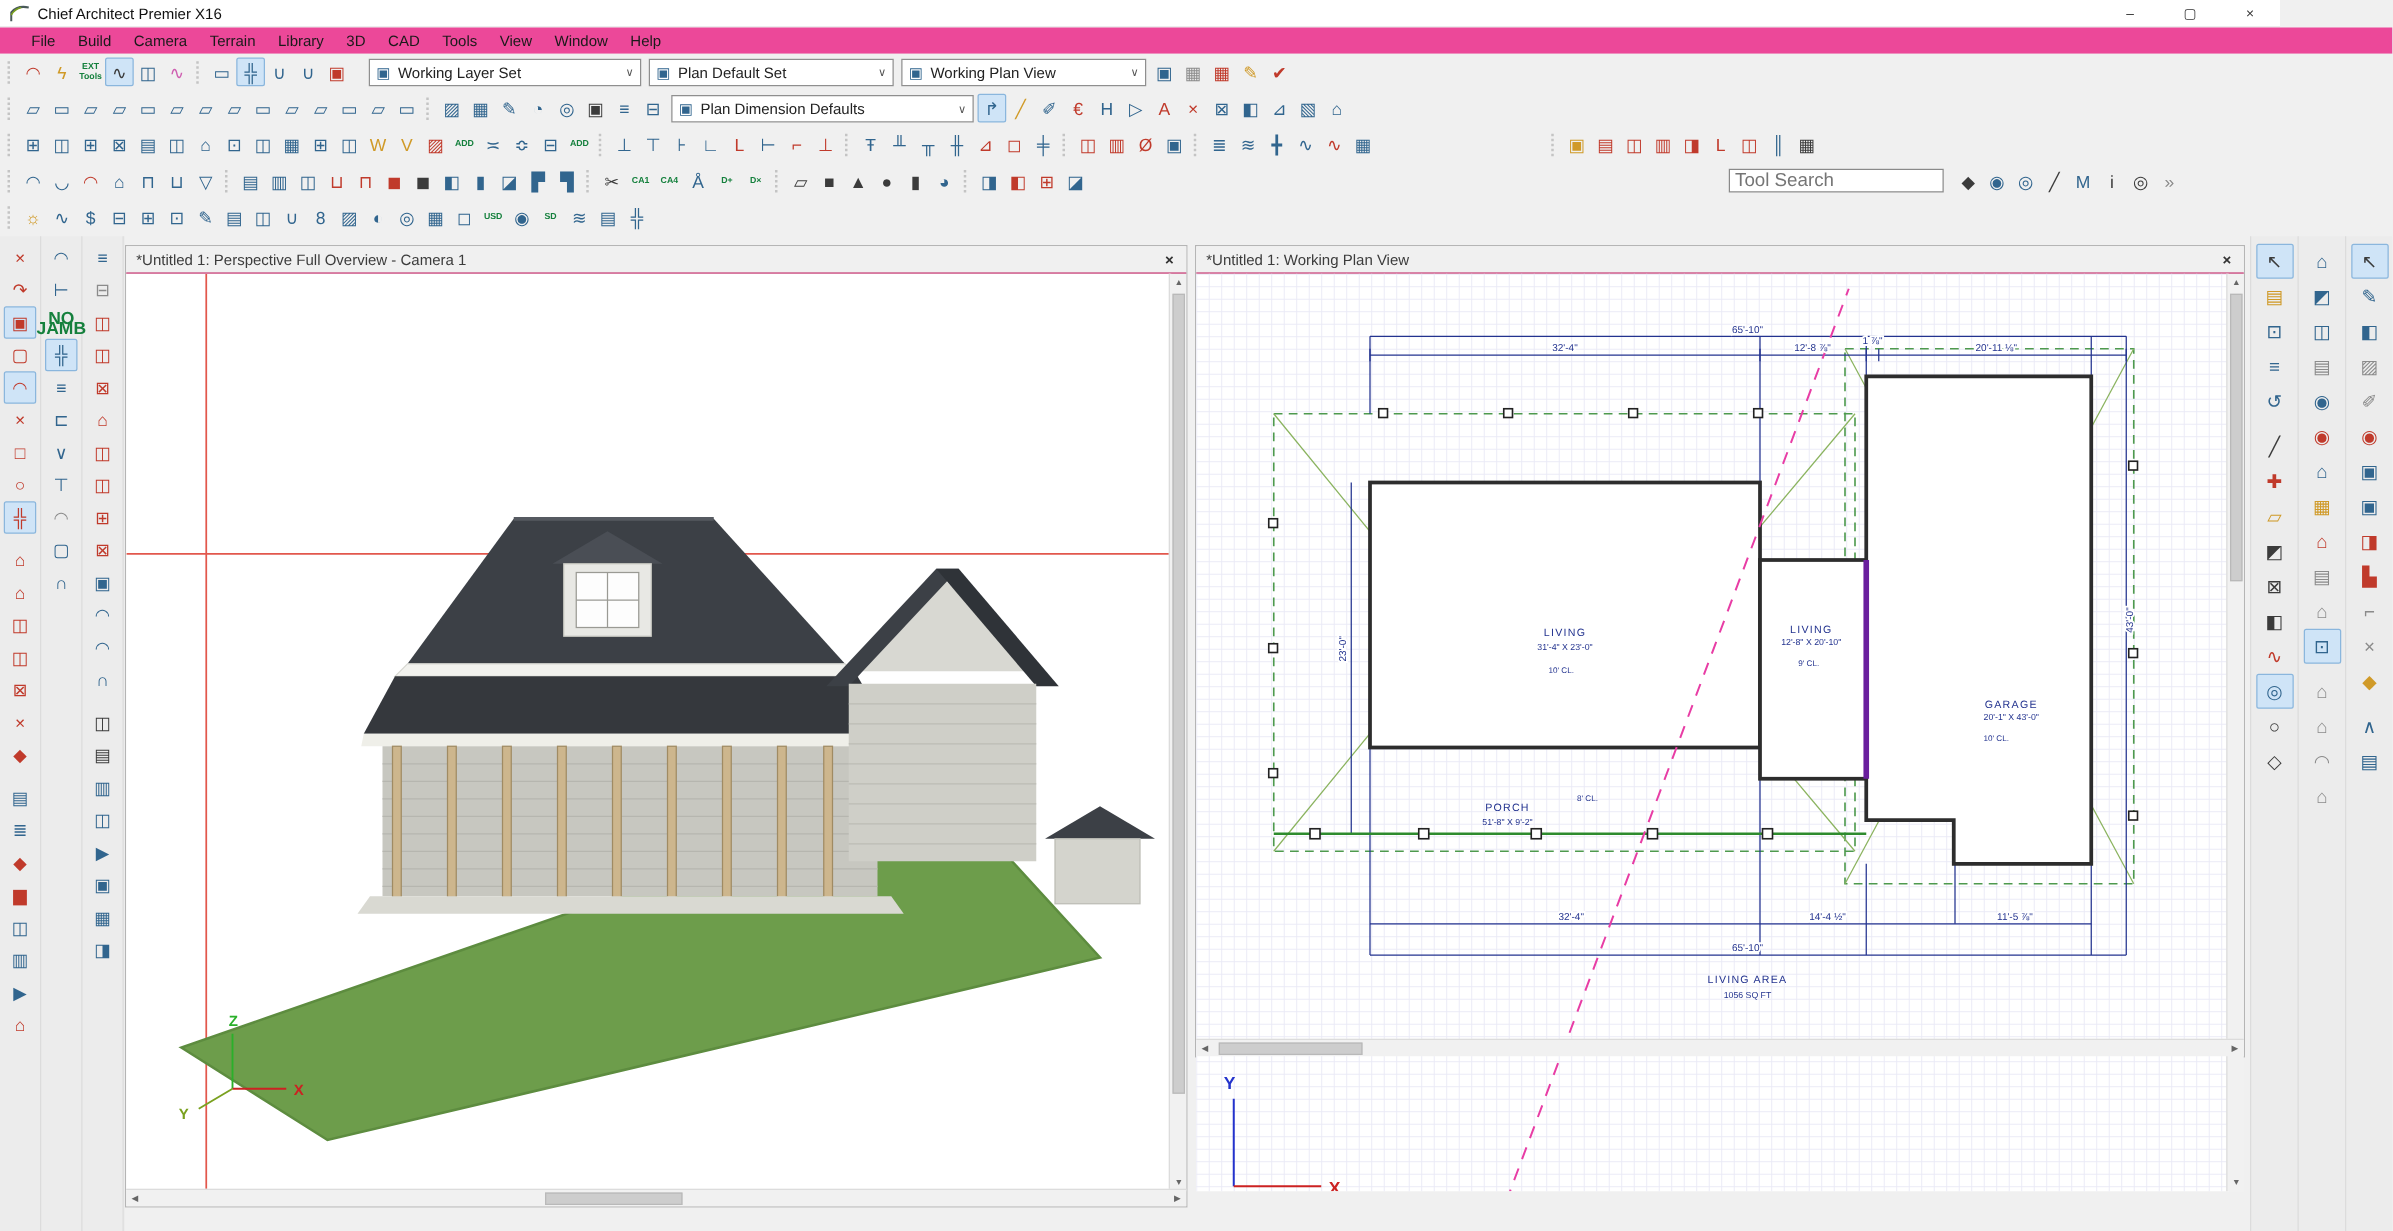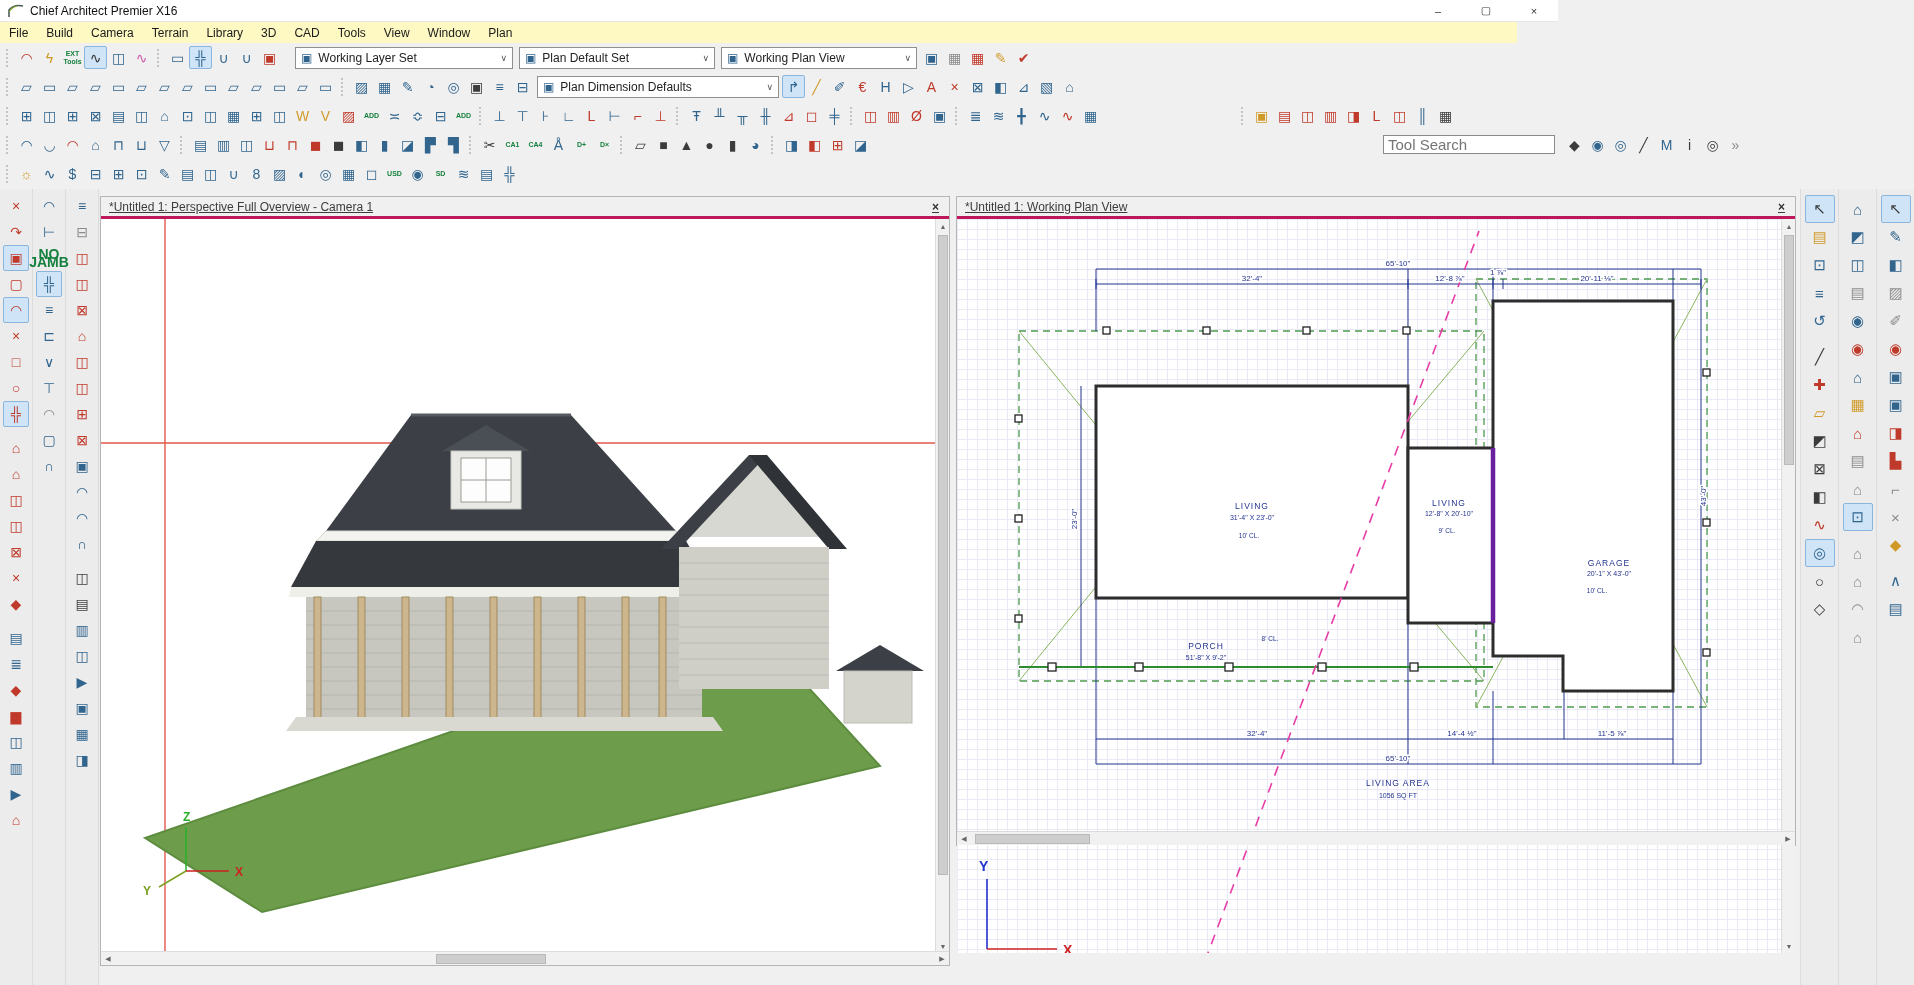--- a/index.html
+++ b/index.html
@@ -1,28 +1,28 @@
 <!DOCTYPE html>
 <html><head>
 <meta charset="utf-8">
 <style>
   html,body{margin:0;padding:0;width:1914px;height:985px;overflow:hidden;
     font-family:"Liberation Sans",sans-serif;background:#f0f0f0;position:relative;}
   *{box-sizing:border-box;}
 
   
-  #titlebar{position:absolute;left:0;top:0;width:1558px;height:22px;background:#ffffff;
+  #titlebar{position:absolute;left:0;top:0;width:1824px;height:22px;background:#ffffff;
     display:flex;align-items:center;font-size:12px;color:#111;border-bottom:1px solid #e6e6e6;}
   #applogo{width:16px;height:14px;margin:0 6px 0 8px;}
   #wincontrols{margin-left:auto;display:flex;height:22px;}
   .winbtn{width:48px;height:22px;display:flex;align-items:center;justify-content:center;
     font-size:11px;color:#333;}
   
-  #menubar{position:absolute;left:0;top:22px;width:1517px;height:21px;background:#fef9c3;
-    display:flex;align-items:center;font-size:12px;color:#1a1a1a;}
+  #menubar{position:absolute;left:0;top:22px;width:1914px;height:21px;background:#ec4899;
+    display:flex;align-items:center;font-size:12px;color:#1a1a1a;padding-left:16px;}
   .menuitem{padding:0 9px;height:21px;display:flex;align-items:center;}
 
   
   #toolbars{position:absolute;left:0;top:43px;width:1914px;height:146px;background:#f0f0f0;}
   .trow{display:flex;align-items:center;height:29px;padding-left:2px;position:relative;}
   .grip{width:4px;height:18px;border-left:2px dotted #c4c4c4;margin:0 5px 0 4px;flex:none;}
   .tgroup{display:flex;align-items:center;}
   .cell{width:23px;height:23px;display:flex;align-items:center;justify-content:center;
     font-size:14px;border:1px solid transparent;border-radius:2px;flex:none;cursor:default;}
   .cell.sel{background:#cfe4f7;border-color:#8ab6dd;}
@@ -50,22 +50,22 @@
   .scol .cell{width:26px;height:26px;font-size:14px;}
   #sidebarR{position:absolute;left:1800px;top:189px;width:114px;height:796px;background:#ececec;display:flex;}
   .rcol{width:38px;display:flex;flex-direction:column;align-items:center;padding-top:6px;
     border-left:1px solid #dcdcdc;}
   .rcol .cell{width:30px;height:28px;font-size:15px;}
 
   
   .pane{position:absolute;background:#fff;border:1px solid #b5b5b5;}
   #paneL{left:100px;top:196px;width:850px;height:770px;}
   #paneR{left:956px;top:196px;width:840px;height:650px;}
-  .tabbar{height:22px;background:#f0f0f0;border-bottom:3px solid #be185d;display:flex;
-    align-items:center;font-size:12px;color:#3c3c3c;padding-left:8px;text-decoration:underline;}
+  .tabbar{height:22px;background:#f0f0f0;border-bottom:1px solid #be185d;display:flex;
+    align-items:center;font-size:12px;color:#3c3c3c;padding-left:8px;}
   .tabclose{margin-left:auto;margin-right:10px;font-size:12px;color:#333;font-weight:bold;}
   .content{position:absolute;left:0;top:22px;overflow:hidden;background:#fff;}
   #paneL .content{width:836px;height:734px;}
   #paneR .content{width:826px;height:734px;background-image:
       linear-gradient(#eaeaf6 1px,transparent 1px),
       linear-gradient(90deg,#eaeaf6 1px,transparent 1px);
     background-size:10px 10px;}
   .vscroll{position:absolute;right:0;top:22px;width:14px;height:734px;background:#f1f1f1;
     border-left:1px solid #dcdcdc;font-size:7px;color:#666;text-align:center;}
   .vthumb{position:absolute;left:2px;width:10px;background:#cdcdcd;border:1px solid #b9b9b9;}
@@ -95,21 +95,21 @@
 <div class="menuitem">File</div>
     <div class="menuitem">Build</div>
     <div class="menuitem">Camera</div>
     <div class="menuitem">Terrain</div>
     <div class="menuitem">Library</div>
     <div class="menuitem">3D</div>
     <div class="menuitem">CAD</div>
     <div class="menuitem">Tools</div>
     <div class="menuitem">View</div>
     <div class="menuitem">Window</div>
-    <div class="menuitem">Plan</div>
+    <div class="menuitem">Help</div>
   </div>
 
 <div id="toolbars">
 
   <div class="trow">
     <div class="grip"></div>
     <div class="tgroup">
 
     <div class="cell c-r">◠</div>
         <div class="cell c-y">ϟ</div>

